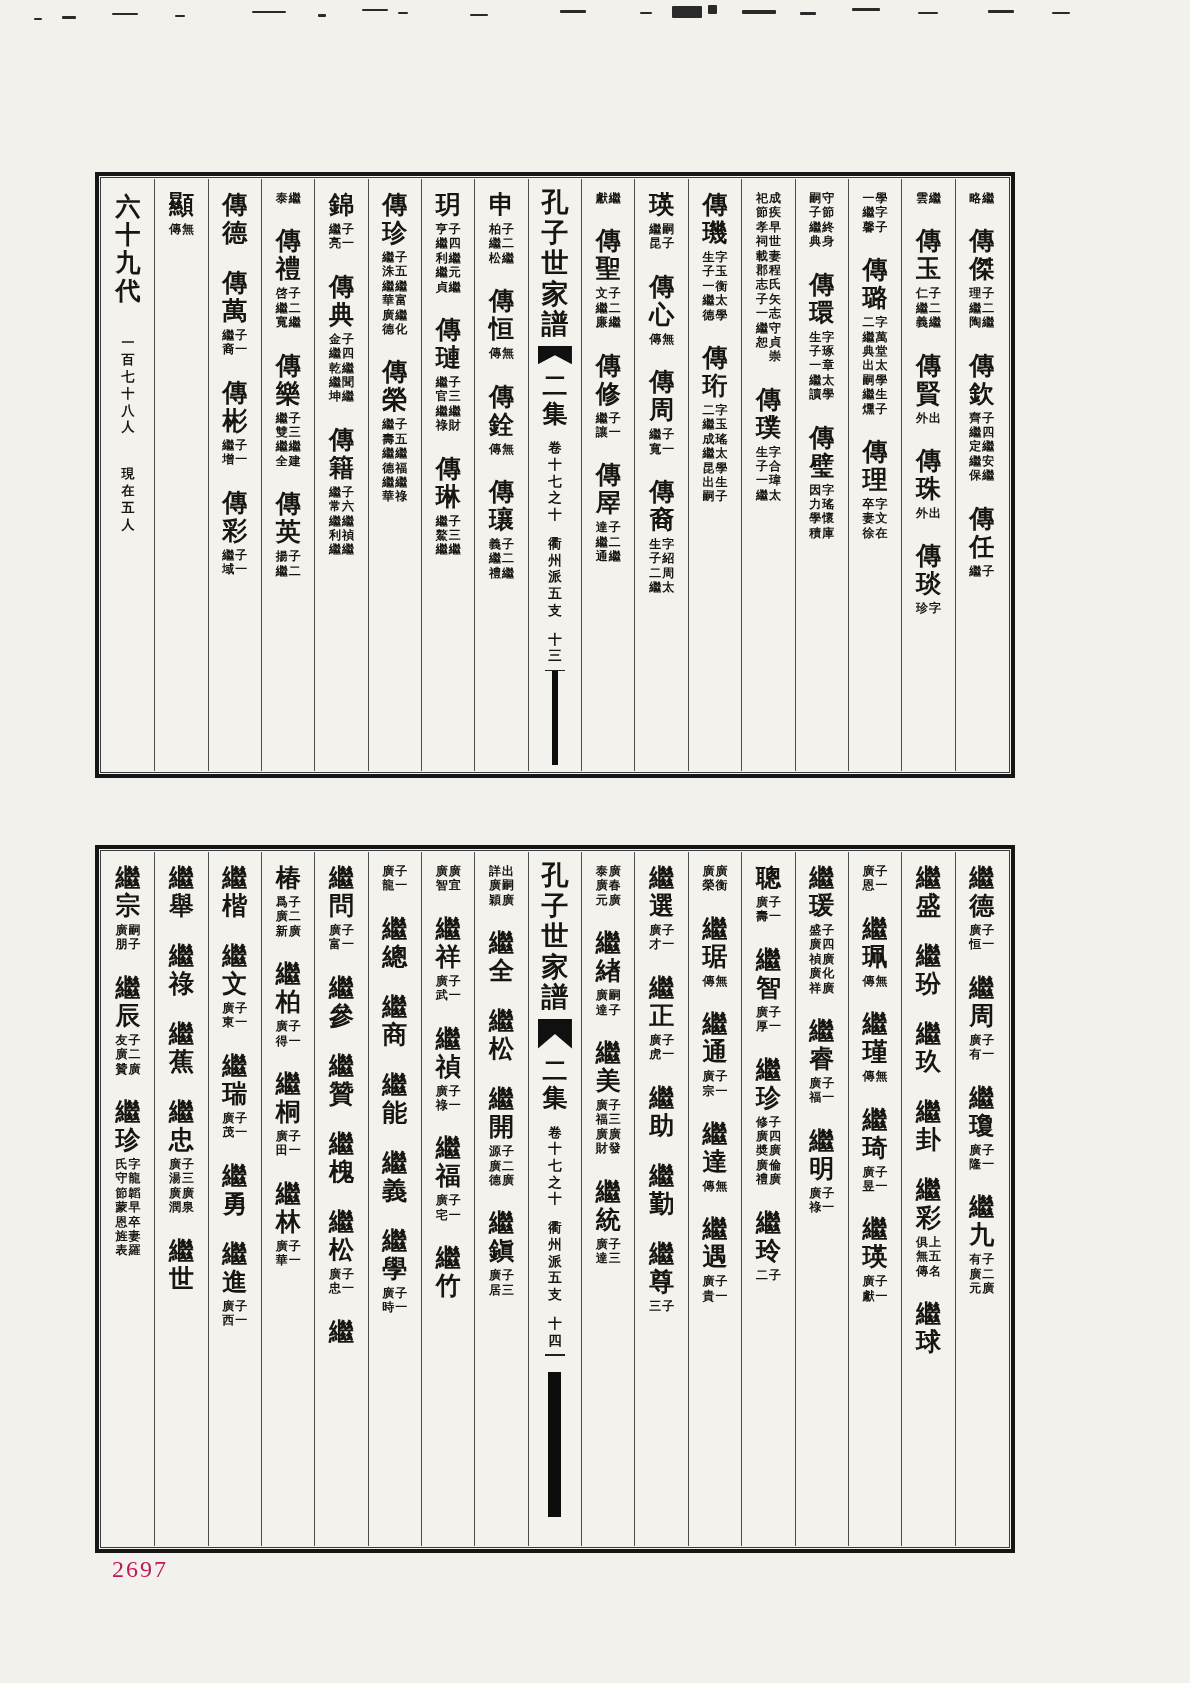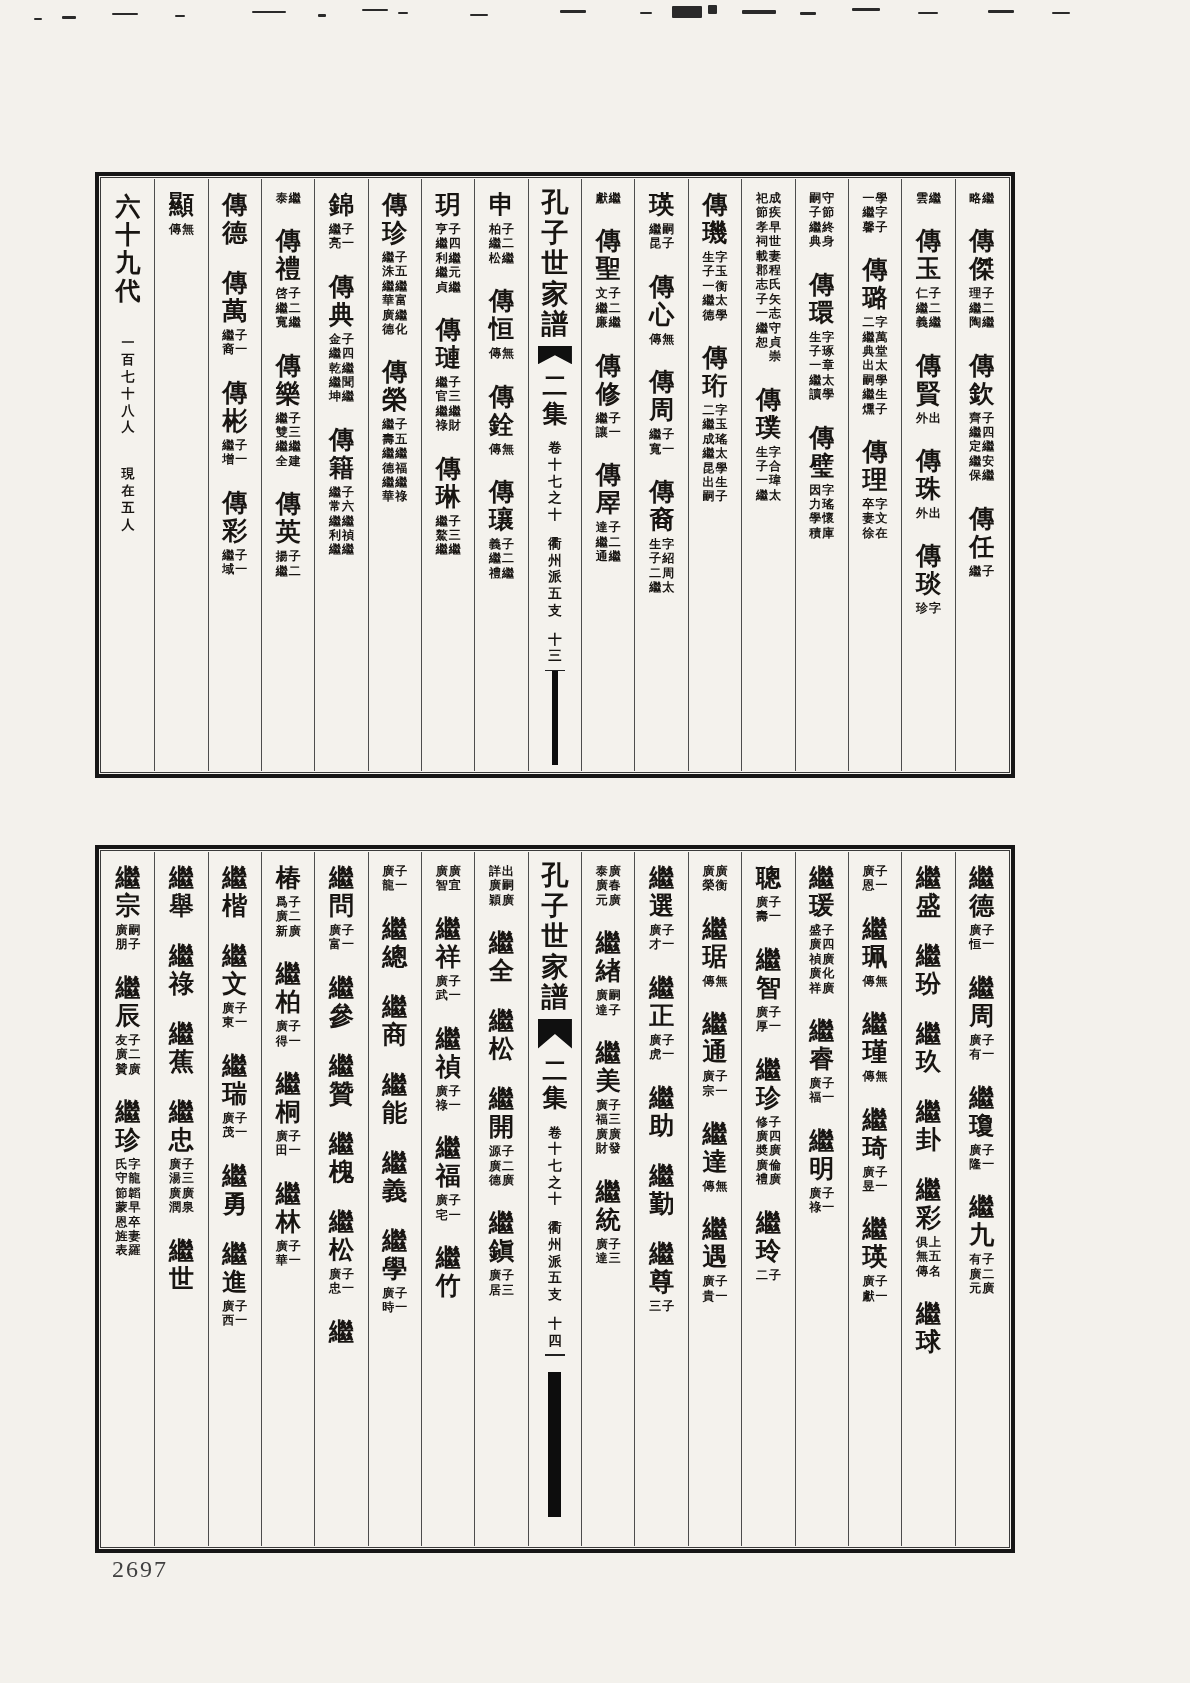--- a/index.html
+++ b/index.html
@@ -31,21 +31,21 @@
   .tname{font-size:27px;line-height:1.13;white-space:pre;text-align:center;font-weight:700;margin-top:0;}
   .tfish{width:34px;height:30px;margin-top:6px;background:#101010;
          clip-path:polygon(0 0,100% 0,100% 100%,50% 52%,0 100%);}
   .tsub{font-size:25px;line-height:1.1;white-space:pre;font-weight:700;margin-top:8px;}
   .tsm{font-size:13.5px;line-height:1.24;white-space:pre;margin-top:12px;font-weight:600;}
   .ttick{width:20px;height:2px;background:#222;margin-top:6px;}
   .tbar{background:#0d0d0d;margin-top:16px;}
   .tbar.grow{margin-top:auto;margin-bottom:2px;}
   
   .pageno{position:absolute;left:112px;top:1556px;font-size:24px;letter-spacing:2px;
-          font-family:"Liberation Serif","DejaVu Serif",serif;color:#404040;}
+          font-family:"Liberation Serif","DejaVu Serif",serif;color:#be185d;}
 </style>
 </head>
 <body>
 
 <div class="artifact" style="left:34px;top:18px;width:8px;height:2px;"></div>
 <div class="artifact" style="left:62px;top:16px;width:14px;height:3px;"></div>
 <div class="artifact" style="left:112px;top:13px;width:26px;height:2px;"></div>
 <div class="artifact" style="left:175px;top:15px;width:10px;height:2px;"></div>
 <div class="artifact" style="left:252px;top:11px;width:34px;height:2px;"></div>
 <div class="artifact" style="left:318px;top:14px;width:8px;height:3px;"></div>

